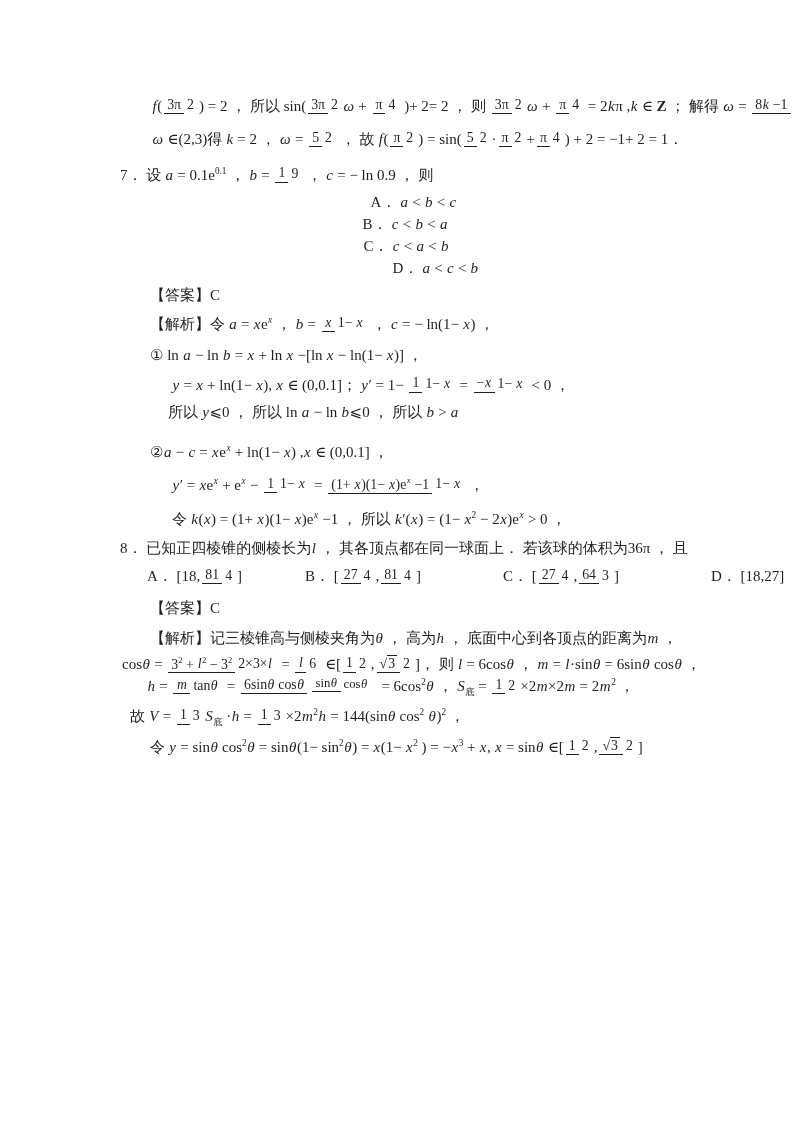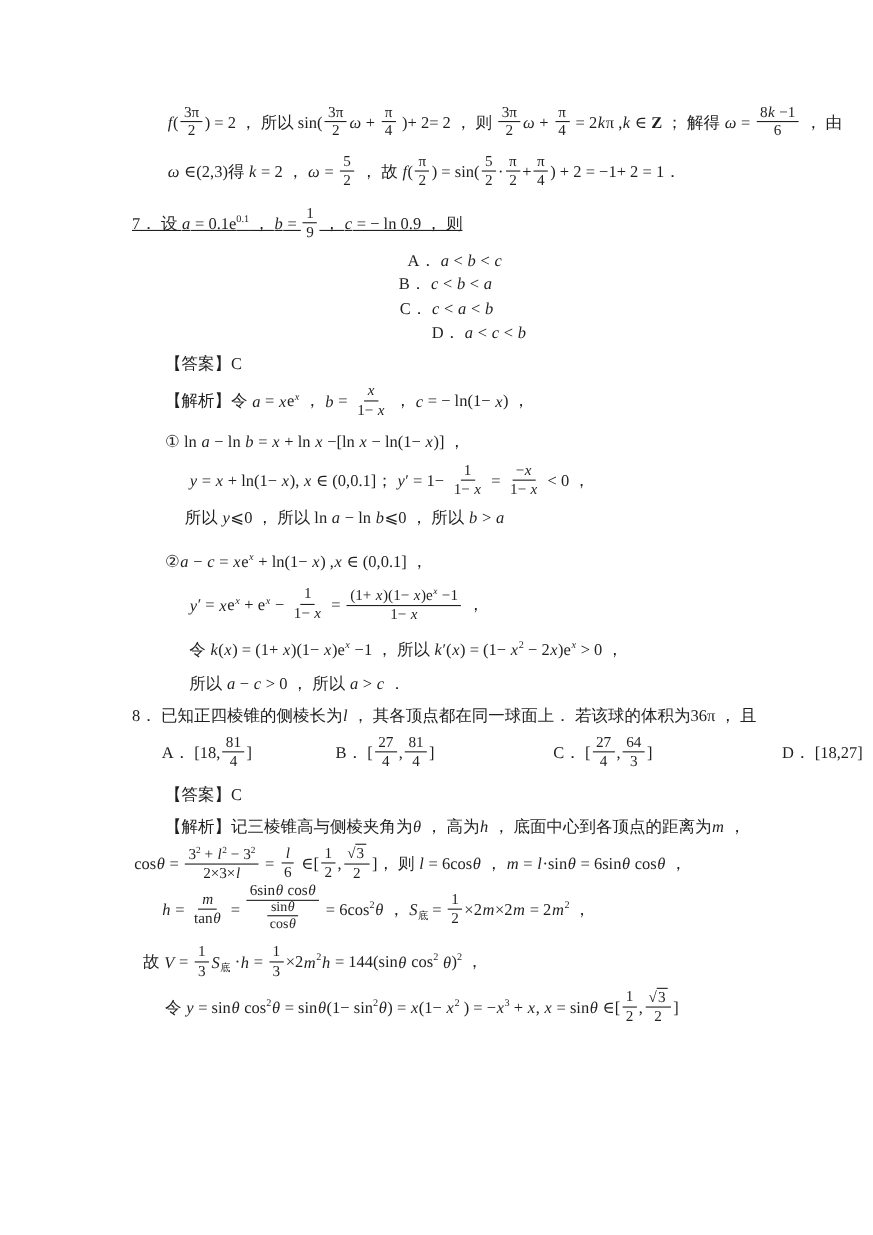--- a/index.html
+++ b/index.html
@@ -8,21 +8,21 @@
     width:794px;height:1123px;margin:0 auto;background:#ffffff;
     color:#1f1f1f;overflow:hidden;position:relative;
     font-family:"Liberation Serif","DejaVu Serif",serif;
     font-size:15px;line-height:1.45;
   }
   .content{padding:96px 60px 0 110px;}
   .line{white-space:nowrap;}
   .var{font-style:italic;padding:0 .5px;}
   .bold{font-weight:bold;}
   .frac{
-    display:inline-flex;flex-direction:column;align-items:center;
+    display:inline-flex;flex-direction:row;align-items:center;
     vertical-align:middle;text-align:center;font-size:.92em;line-height:1.18;
     margin:0 2px;position:relative;top:-2px;justify-content:flex-end;
   }
   .frac > .num{display:block;padding:0 3px;border-bottom:1px solid currentColor;}
   .frac > .den{display:block;padding:0 3px;}
   .sup{font-size:.62em;vertical-align:.65em;letter-spacing:0;}
   .sub{font-size:.62em;vertical-align:-.4em;}
   .sqrt{display:inline;white-space:nowrap;}
   .sqrt .rsign{display:inline;}
   .sqrt .rad{display:inline-block;border-top:1px solid currentColor;padding:0 2px 0 1px;line-height:1.15;}
@@ -62,21 +62,21 @@
         </span><span>) = sin(</span><span class="frac">
           <span class="num"><span>5</span></span>
           <span class="den"><span>2</span></span>
         </span><span>·</span><span class="frac">
           <span class="num"><span>π</span></span>
           <span class="den"><span>2</span></span>
         </span><span>+</span><span class="frac">
           <span class="num"><span>π</span></span>
           <span class="den"><span>4</span></span>
         </span><span>) + 2 = −1+ 2 = 1．</span></div>
-      <div class="line" style="margin-top: 14px; margin-left: 10px; text-decoration: underline;"><span>7． 设 </span><span class="var">a</span><span> = 0.1e</span><span class="sup"><span>0.1</span></span><span> ， </span><span class="var">b</span><span> = </span><span class="frac">
+      <div class="line" style="margin-top: 14px; margin-left: 10px;"><span>7． 设 </span><span class="var">a</span><span> = 0.1e</span><span class="sup"><span>0.1</span></span><span> ， </span><span class="var">b</span><span> = </span><span class="frac">
           <span class="num"><span>1</span></span>
           <span class="den"><span>9</span></span>
         </span><span> ， </span><span class="var">c</span><span> = − ln 0.9 ， 则</span></div>
       <div class="line options" style="margin-top: 6px; margin-left: 27px; flex-direction: column;">
         <span class="opt" style="width: 130px;"><span>A．  </span><span class="var">a</span><span> &lt; </span><span class="var">b</span><span> &lt; </span><span class="var">c</span></span>
         <span class="opt" style="width: 146px;"><span>B．  </span><span class="var">c</span><span> &lt; </span><span class="var">b</span><span> &lt; </span><span class="var">a</span></span>
         <span class="opt" style="width: 144px;"><span>C．  </span><span class="var">c</span><span> &lt; </span><span class="var">a</span><span> &lt; </span><span class="var">b</span></span>
         <span class="opt"><span>D．  </span><span class="var">a</span><span> &lt; </span><span class="var">c</span><span> &lt; </span><span class="var">b</span></span>
       </div>
       <div class="line" style="margin-top: 6px; margin-left: 40px;"><span>【答案】C</span></div>
@@ -95,21 +95,20 @@
       <div class="line" style="margin-top: 6px; margin-left: 58px;"><span>所以 </span><span class="var">y</span><span>⩽0 ， 所以 ln </span><span class="var">a</span><span> − ln </span><span class="var">b</span><span>⩽0 ， 所以 </span><span class="var">b</span><span> &gt; </span><span class="var">a</span></div>
       <div class="line" style="margin-top: 18px; margin-left: 40px;"><span>②</span><span class="var">a</span><span> − </span><span class="var">c</span><span> = </span><span class="var">x</span><span>e</span><span class="sup"><span class="var">x</span></span><span> + ln(1− </span><span class="var">x</span><span>) ,</span><span class="var">x</span><span> ∈ (0,0.1] ，</span></div>
       <div class="line" style="margin-top: 11px; margin-left: 62px;"><span class="var">y</span><span>′ = </span><span class="var">x</span><span>e</span><span class="sup"><span class="var">x</span></span><span> + e</span><span class="sup"><span class="var">x</span></span><span> − </span><span class="frac">
           <span class="num"><span>1</span></span>
           <span class="den"><span>1− </span><span class="var">x</span></span>
         </span><span> = </span><span class="frac">
           <span class="num"><span>(1+ </span><span class="var">x</span><span>)(1− </span><span class="var">x</span><span>)e</span><span class="sup"><span class="var">x</span></span><span> −1</span></span>
           <span class="den"><span>1− </span><span class="var">x</span></span>
         </span><span> ，</span></div>
       <div class="line" style="margin-top: 12px; margin-left: 62px;"><span>令 </span><span class="var">k</span><span>(</span><span class="var">x</span><span>) = (1+ </span><span class="var">x</span><span>)(1− </span><span class="var">x</span><span>)e</span><span class="sup"><span class="var">x</span></span><span> −1 ， 所以 </span><span class="var">k</span><span>′(</span><span class="var">x</span><span>) = (1− </span><span class="var">x</span><span class="sup"><span>2</span></span><span> − 2</span><span class="var">x</span><span>)e</span><span class="sup"><span class="var">x</span></span><span> &gt; 0 ，</span></div>
-      <div class="line" style="margin-top: 9px; margin-left: 62px;"><span>所以 </span><span class="var">a</span><span> − </span><span class="var">c</span><span> &gt; 0 ， 所以 </span><span class="var">a</span><span> &gt; </span><span class="var">c</span><span> ．</span></div>
       <div class="line" style="margin-top: 8px; margin-left: 10px;"><span>8． 已知正四棱锥的侧棱长为</span><span class="var">l</span><span> ， 其各顶点都在同一球面上． 若该球的体积为36π ， 且</span></div>
       <div class="line options" style="margin-top: 6px; margin-left: 37px; gap: 38px;">
         <span class="opt" style="width: 120px;"><span>A．  [18,</span><span class="frac">
             <span class="num"><span>81</span></span>
             <span class="den"><span>4</span></span>
           </span><span>]</span></span>
         <span class="opt" style="width: 160px;"><span>B．  [</span><span class="frac">
             <span class="num"><span>27</span></span>
             <span class="den"><span>4</span></span>
           </span><span>,</span><span class="frac">

